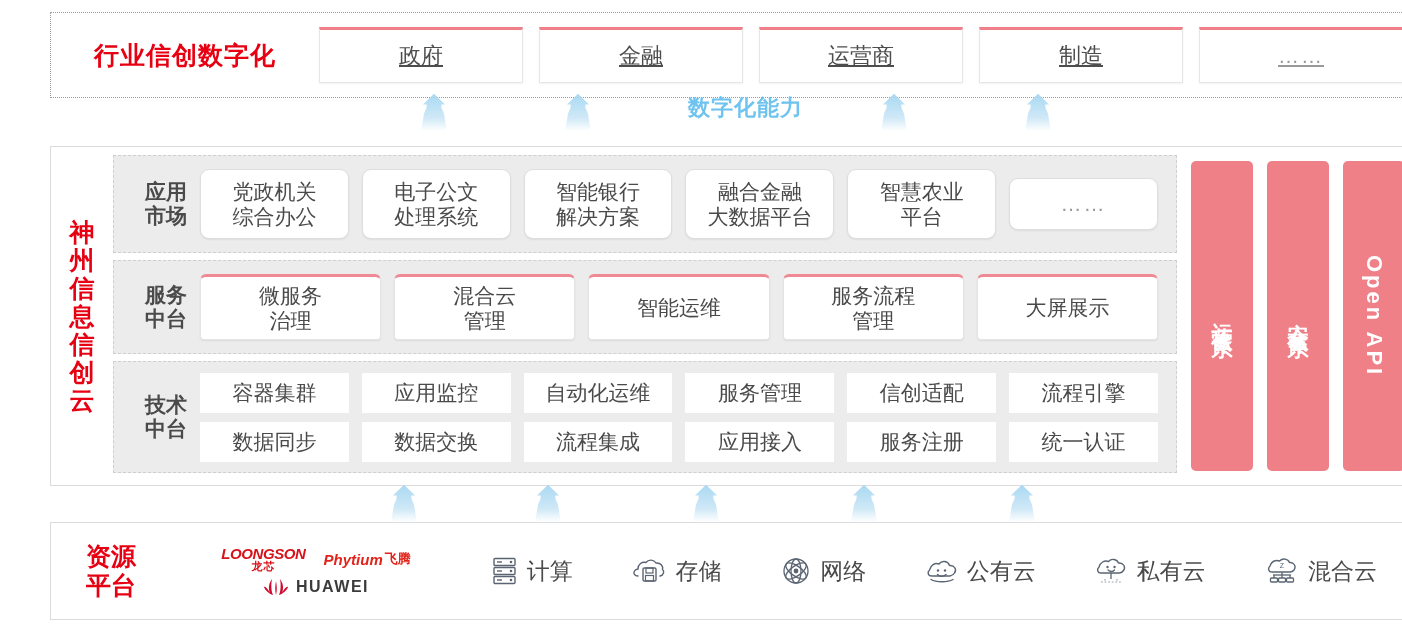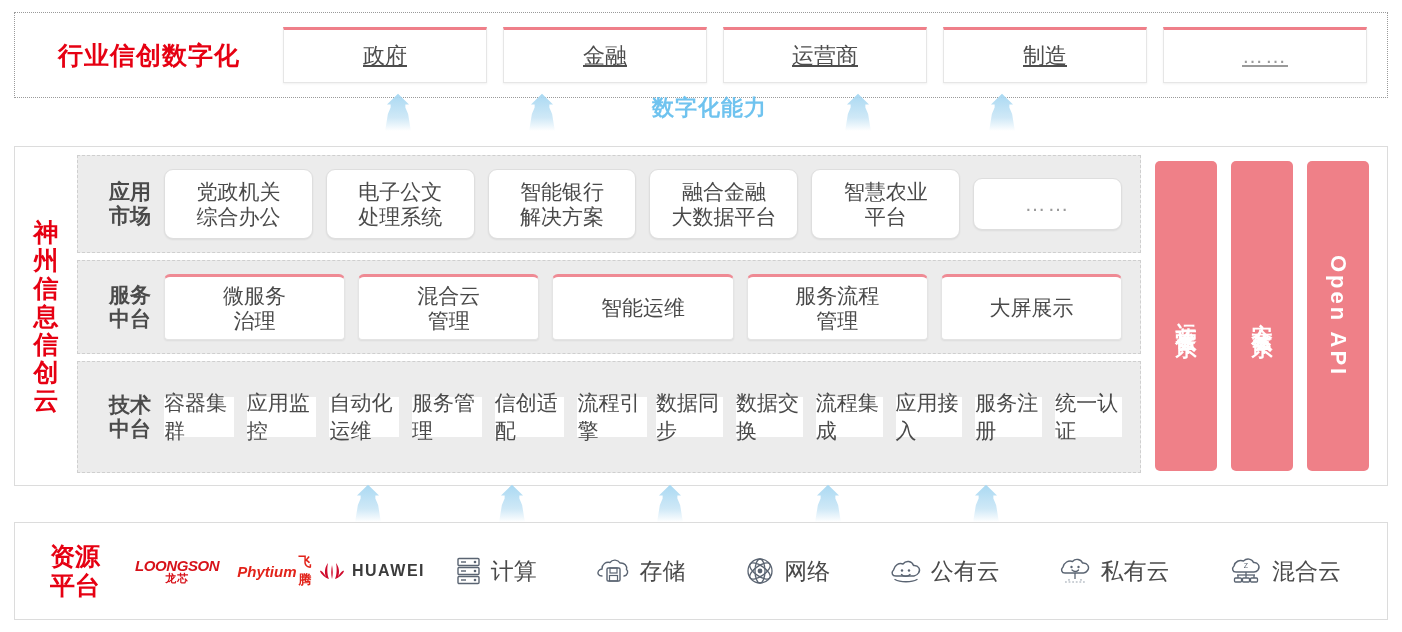--- a/index.html
+++ b/index.html
@@ -3,21 +3,21 @@
 <meta charset="utf-8">
 <style>
   html,body{margin:0;padding:0;}
   body{
     width:1402px;height:632px;
     background:#ffffff;
     font-family:"Liberation Sans","DejaVu Sans",sans-serif;
     color:#4a4a4a;
     overflow:hidden;
   }
-  .page{position:relative;width:1196px;height:632px;}
+  .page{position:relative;width:1196px;height:632px;margin-left:36px;}
 
   
   .arrow{
     position:absolute;bottom:0;width:46px;height:38px;
     background:linear-gradient(to top,rgba(180,218,241,0) 0%,rgba(168,214,240,.55) 35%,#a8d8f2 100%);
     -webkit-clip-path:polygon(0% 100%,22% 100%,28% 55%,34% 38%,34% 30%,26% 30%,50% 2%,74% 30%,66% 30%,66% 38%,72% 55%,78% 100%,100% 100%,100% 100%,0% 100%);
     clip-path:polygon(0% 100%,22% 100%,28% 55%,34% 38%,34% 30%,26% 30%,50% 2%,74% 30%,66% 30%,66% 38%,72% 55%,78% 100%,100% 100%,100% 100%,0% 100%);
   }
 
   
@@ -93,21 +93,21 @@
   
   .svc-card{
     flex:1;height:66px;background:#ffffff;border:1px solid #e4e4e4;
     border-top:3px solid #ef8a94;border-radius:6px 6px 4px 4px;
     box-sizing:border-box;display:flex;align-items:center;justify-content:center;
     text-align:center;font-size:21px;line-height:1.2;color:#4a4a4a;
     box-shadow:0 1px 2px rgba(0,0,0,.07);
   }
 
   
-  .tech-grid{flex:1;display:flex;flex-direction:row;gap:9px;}
+  .tech-grid{flex:1;display:flex;flex-direction:column;gap:9px;}
   .tech-line{display:flex;gap:13px;}
   .tech-card{
     flex:1;height:40px;background:#ffffff;
     display:flex;align-items:center;justify-content:center;
     font-size:21px;color:#4a4a4a;
   }
 
   
   .vpanel{
     width:62px;background:#ef8088;border-radius:5px;
@@ -125,21 +125,21 @@
     position:absolute;left:14px;top:522px;width:1374px;height:98px;
     border:1px solid #dcdcdc;background:#ffffff;box-sizing:border-box;
     display:flex;align-items:center;
   }
   .res-title{
     width:120px;flex:0 0 auto;text-align:center;
     color:#e60012;font-weight:bold;font-size:25px;line-height:1.15;
   }
   .res-logos{
     width:290px;flex:0 0 auto;
-    display:flex;flex-direction:row;align-items:center;justify-content:center;gap:6px;
+    display:flex;flex-direction:column;align-items:center;justify-content:center;gap:6px;
   }
   .logo-line{display:flex;align-items:center;justify-content:center;gap:18px;}
   .logo-loongson{display:flex;flex-direction:column;align-items:center;line-height:1;}
   .logo-loongson .lg-en{
     color:#d7121a;font-weight:bold;font-size:15px;font-style:italic;letter-spacing:-.4px;
   }
   .logo-loongson .lg-cn{color:#d7121a;font-weight:bold;font-size:11px;letter-spacing:1px;}
   .logo-phytium{display:flex;align-items:center;gap:2px;}
   .logo-phytium .ph-en{color:#e2231a;font-weight:bold;font-size:15px;font-style:italic;}
   .logo-phytium .ph-cn{color:#e2231a;font-weight:bold;font-size:13px;}

